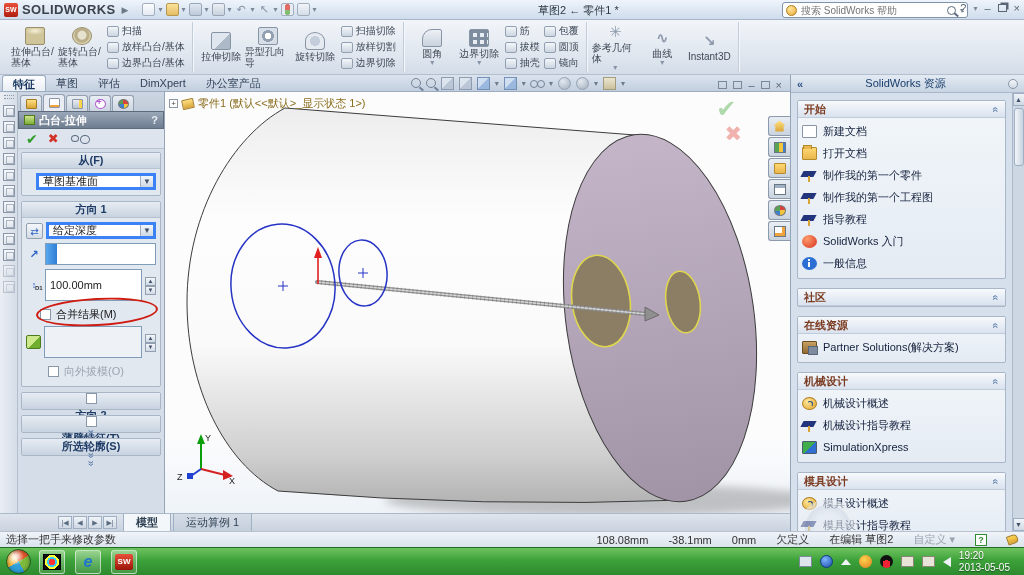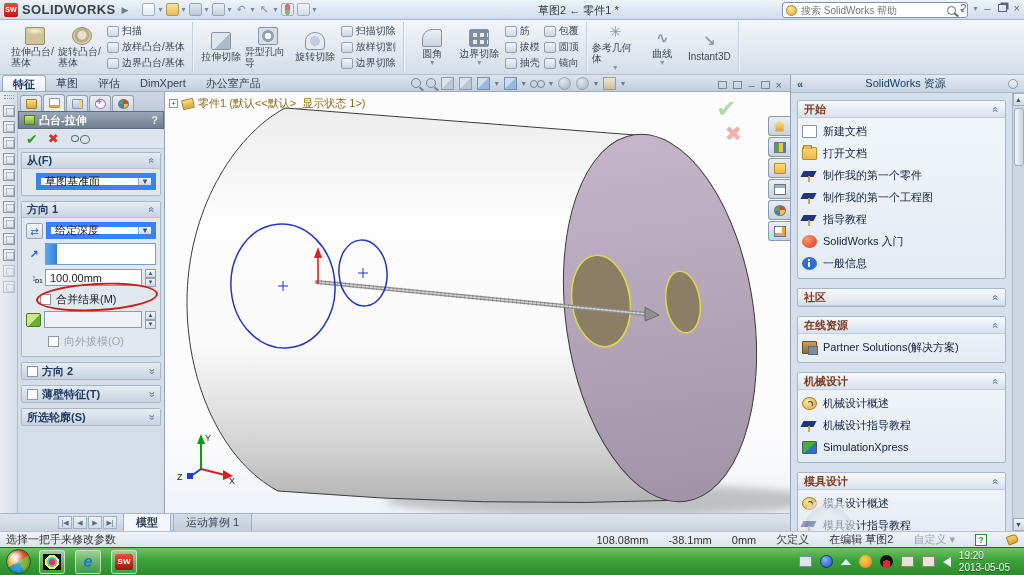--- a/index.html
+++ b/index.html
@@ -111,37 +111,37 @@
   .pm-title{font-weight:bold;font-size:11px;flex:1;}
   .pm-help{font-weight:bold;color:#e8edf4;}
   .pm-actions{height:20px;display:flex;align-items:center;gap:10px;padding:0 8px;background:#dde4ed;border-bottom:1px solid #b7c2d0;}
   .ok-check{color:#2e9b27;font-size:14px;font-weight:bold;line-height:18px;}
   .cancel-x{color:#d22а;}
   .cancel-x{color:#d2342a;font-size:13px;font-weight:bold;}
   .preview-glasses{width:8px;height:7px;border:1.5px solid #5d6d82;border-radius:50%;position:relative;margin-left:2px;}
   .preview-glasses::after{content:"";position:absolute;left:8px;top:-1.5px;width:8px;height:7px;border:1.5px solid #5d6d82;border-radius:50%;}
   .pm-body{flex:1;padding:3px 3px;display:flex;flex-direction:column;gap:5px;}
   .sec{border:1px solid #a9b6c6;border-radius:2px;background:#e2e8f0;}
-  .sec-head{height:16px;background:linear-gradient(#e6ecf3,#c8d3e0);display:flex;align-items:center;gap:4px;padding:0 5px;border-bottom:1px solid #b7c2d0;}
+  .sec-head{height:16px;background:linear-gradient(#e6ecf3,#c8d3e0);display:flex;align-items:center;gap:4px;padding:0 5px;border-bottom:1px solid #b7c2d0;flex-direction:column;}
   .sec-title{font-weight:bold;color:#1f3c66;font-size:11px;flex:1;}
   .chev{color:#4a6da0;font-size:10px;display:inline-block;}
   .chev.up{transform:rotate(90deg);}
   .chev.down{transform:rotate(-90deg);}
   .sec-body{padding:4px 4px 5px;position:relative;}
-  .drop{height:17px;background:#fff;border:5px solid #3b82f6;display:flex;align-items:center;}
+  .drop{height:17px;background:#fff;border:3px solid #3b82f6;display:flex;align-items:center;}
   .drop .dtext{flex:1;padding:0 4px;font-size:11px;color:#222;}
   .drop .dbtn{width:13px;height:100%;background:linear-gradient(#f2f6fa,#cfd9e4);border-left:1px solid #9fb0c4;
     display:flex;align-items:center;justify-content:center;font-size:8px;color:#41506a;}
   .row{display:flex;align-items:center;gap:3px;margin-top:4px;}
   .row .ric{width:16px;flex:0 0 16px;text-align:center;color:#2d62c9;font-weight:bold;}
   .rev-btn{width:17px;height:16px;border:1px solid #93a0b2;border-radius:2px;background:linear-gradient(#f4f7fa,#d4dce6);
     color:#2d62c9;font-size:10px;line-height:15px;text-align:center;flex:0 0 17px;}
   .sel-box{flex:1;height:22px;background:#fff;border:1px solid #7f9db9;display:flex;}
   .sel-hl{width:11px;background:linear-gradient(90deg,#57a8ef,#2f7fd6);}
-  .field{flex:1;height:17px;background:#fff;border:1px solid #7f9db9;padding:0 4px;font-size:11px;display:flex;align-items:center;}
+  .field{flex:1;height:32px;background:#fff;border:1px solid #7f9db9;padding:0 4px;font-size:11px;display:flex;align-items:center;}
   .field.dis{background:#eef1f5;color:#98a2ae;}
   .spin{width:11px;height:17px;display:flex;flex-direction:column;}
   .spin span{flex:1;border:1px solid #93a0b2;background:linear-gradient(#f4f7fa,#cfd9e4);font-size:6px;line-height:7px;text-align:center;color:#41506a;}
   .depth-ic{position:relative;font-size:9px;color:#3056b8;}
   .depth-ic small{position:absolute;left:9px;top:5px;font-size:6px;color:#333;}
   .draft-ic{width:15px;height:14px;background:linear-gradient(135deg,#cde98c 55%,#6fae2f 55%);border:1px solid #4e7a1e;border-radius:2px;flex:0 0 15px;}
   .chk-row{display:flex;align-items:center;gap:5px;margin:6px 0 2px 14px;position:relative;}
   .chk{width:11px;height:11px;background:#fff;border:1px solid #8a97a8;flex:0 0 11px;}
   .chk-lbl{font-size:11px;color:#222;}
   .chk-lbl.dis{color:#9aa4b0;}

